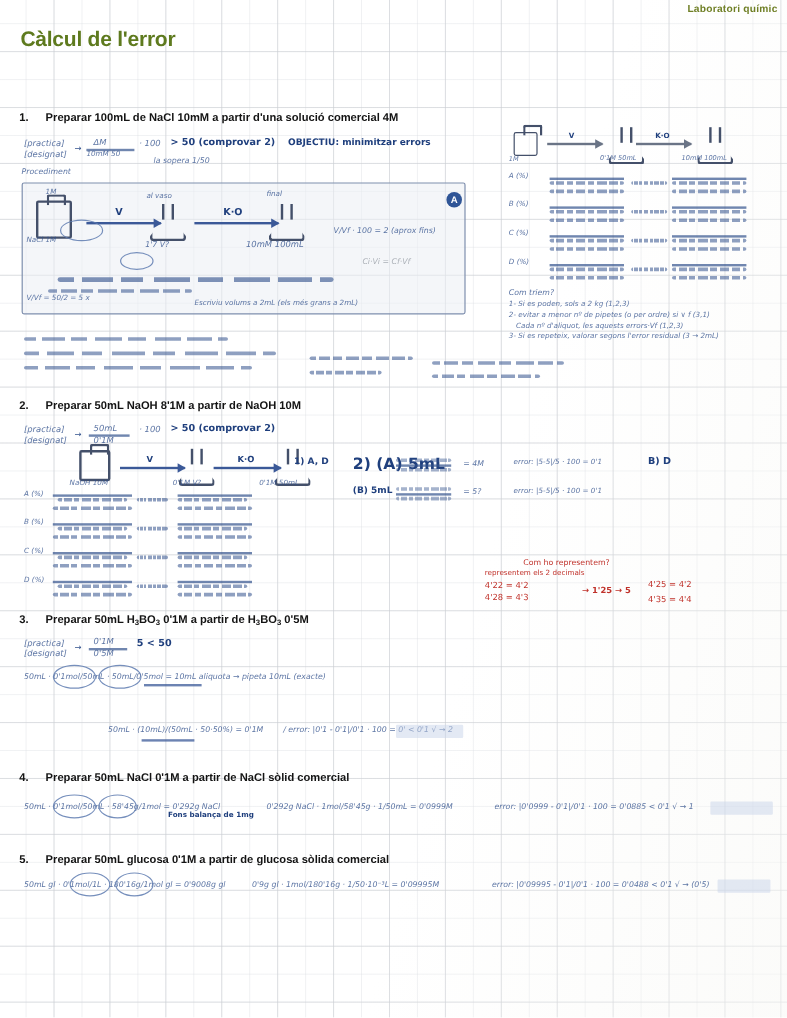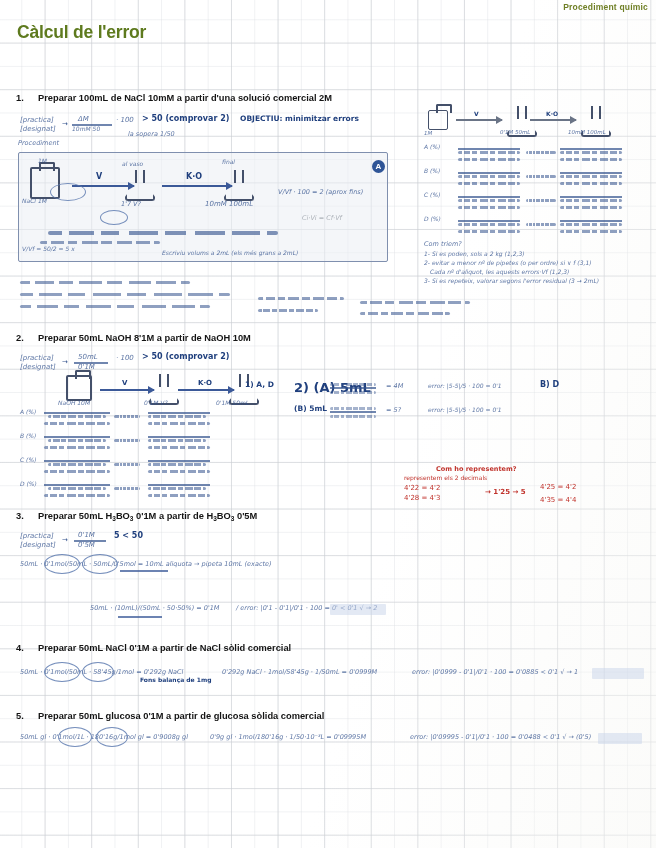--- a/index.html
+++ b/index.html
@@ -86,28 +86,28 @@
   .oval{position:absolute;border:1.5px solid #5e7bb0;border-radius:50%;opacity:.85;}
   .underline{position:absolute;height:1.5px;background:#3b5998;opacity:.75;}
   .hl-yellow{position:absolute;background:rgba(200,212,234,.5);border-radius:1px;}
 </style>
 </head>
 <body>
 
 <div id="page"></div>
 <div id="scan-tint"></div>
 
-<div id="doc-header">Procediment químic</div>
+<div id="doc-header">Laboratori químic</div>
 <div id="page-title">Càlcul de l'error</div>
 
 <div id="materials">
 </div>
 
 <div class="item" style="left:16px;top:93px;">
-  <span class="num">1.</span><span>Preparar 100mL de NaCl 10mM a partir d'una solució comercial 2M</span>
+  <span class="num">1.</span><span>Preparar 100mL de NaCl 10mM a partir d'una solució comercial 4M</span>
 </div>
 <div class="item" style="left:16px;top:333px;">
   <span class="num">2.</span><span>Preparar 50mL NaOH 8'1M a partir de NaOH 10M</span>
 </div>
 <div class="item" style="left:16px;top:511px;">
   <span class="num">3.</span><span>Preparar 50mL H<sub>3</sub>BO<sub>3</sub> 0'1M a partir de H<sub>3</sub>BO<sub>3</sub> 0'5M</span>
 </div>
 <div class="item" style="left:16px;top:643px;">
   <span class="num">4.</span><span>Preparar 50mL NaCl 0'1M a partir de NaCl sòlid comercial</span>
 </div>
@@ -279,21 +279,21 @@
 <div class="hw blue ink" style="left:428px;top:382px;font-size:6px;">error: |5-5|/5 · 100 = 0'1</div>
 <div class="hw dkblue" style="left:540px;top:380px;font-size:8px;">B) D</div>
 
 <div class="hw dkblue" style="left:294px;top:404px;font-size:7.5px;">(B) 5mL</div>
 <div class="hw blue ink" style="left:330px;top:404px;font-size:6px;"><span class="scr thin" style="width:46px;"></span></div>
 <div class="fracline hw blue" style="left:330px;top:411px;width:46px;"></div>
 <div class="hw blue ink" style="left:330px;top:412px;font-size:6px;"><span class="scr thin" style="width:46px;"></span></div>
 <div class="hw blue ink" style="left:386px;top:406px;font-size:6.5px;">= 5?</div>
 <div class="hw blue ink" style="left:428px;top:406px;font-size:6px;">error: |5-5|/5 · 100 = 0'1</div>
 
-<div class="hw red" style="left:404px;top:465px;font-size:6.5px;font-weight:bold;padding-left:32px;">Com ho representem?</div>
+<div class="hw red" style="left:404px;top:465px;font-size:6.5px;font-weight:normal;padding-left:32px;">Com ho representem?</div>
 <div class="hw red" style="left:404px;top:474px;font-size:6px;">representem els 2 decimals</div>
 <div class="hw red" style="left:404px;top:484px;font-size:7px;">4'22   =  4'2</div>
 <div class="hw red" style="left:404px;top:494px;font-size:7px;">4'28   =  4'3</div>
 <div class="hw red" style="left:485px;top:488px;font-size:7px;font-weight:bold;">→ 1'25 → 5</div>
 <div class="hw red" style="left:540px;top:483px;font-size:7px;">4'25 = 4'2</div>
 <div class="hw red" style="left:540px;top:496px;font-size:7px;">4'35 = 4'4</div>
 
 <div class="hw blue ink" style="left:20px;top:532px;font-size:7px;">[practica]</div>
 <div class="hw blue ink" style="left:20px;top:541px;font-size:7px;">[designat]</div>
 <div class="hw blue" style="left:62px;top:536px;font-size:7px;">→</div>

